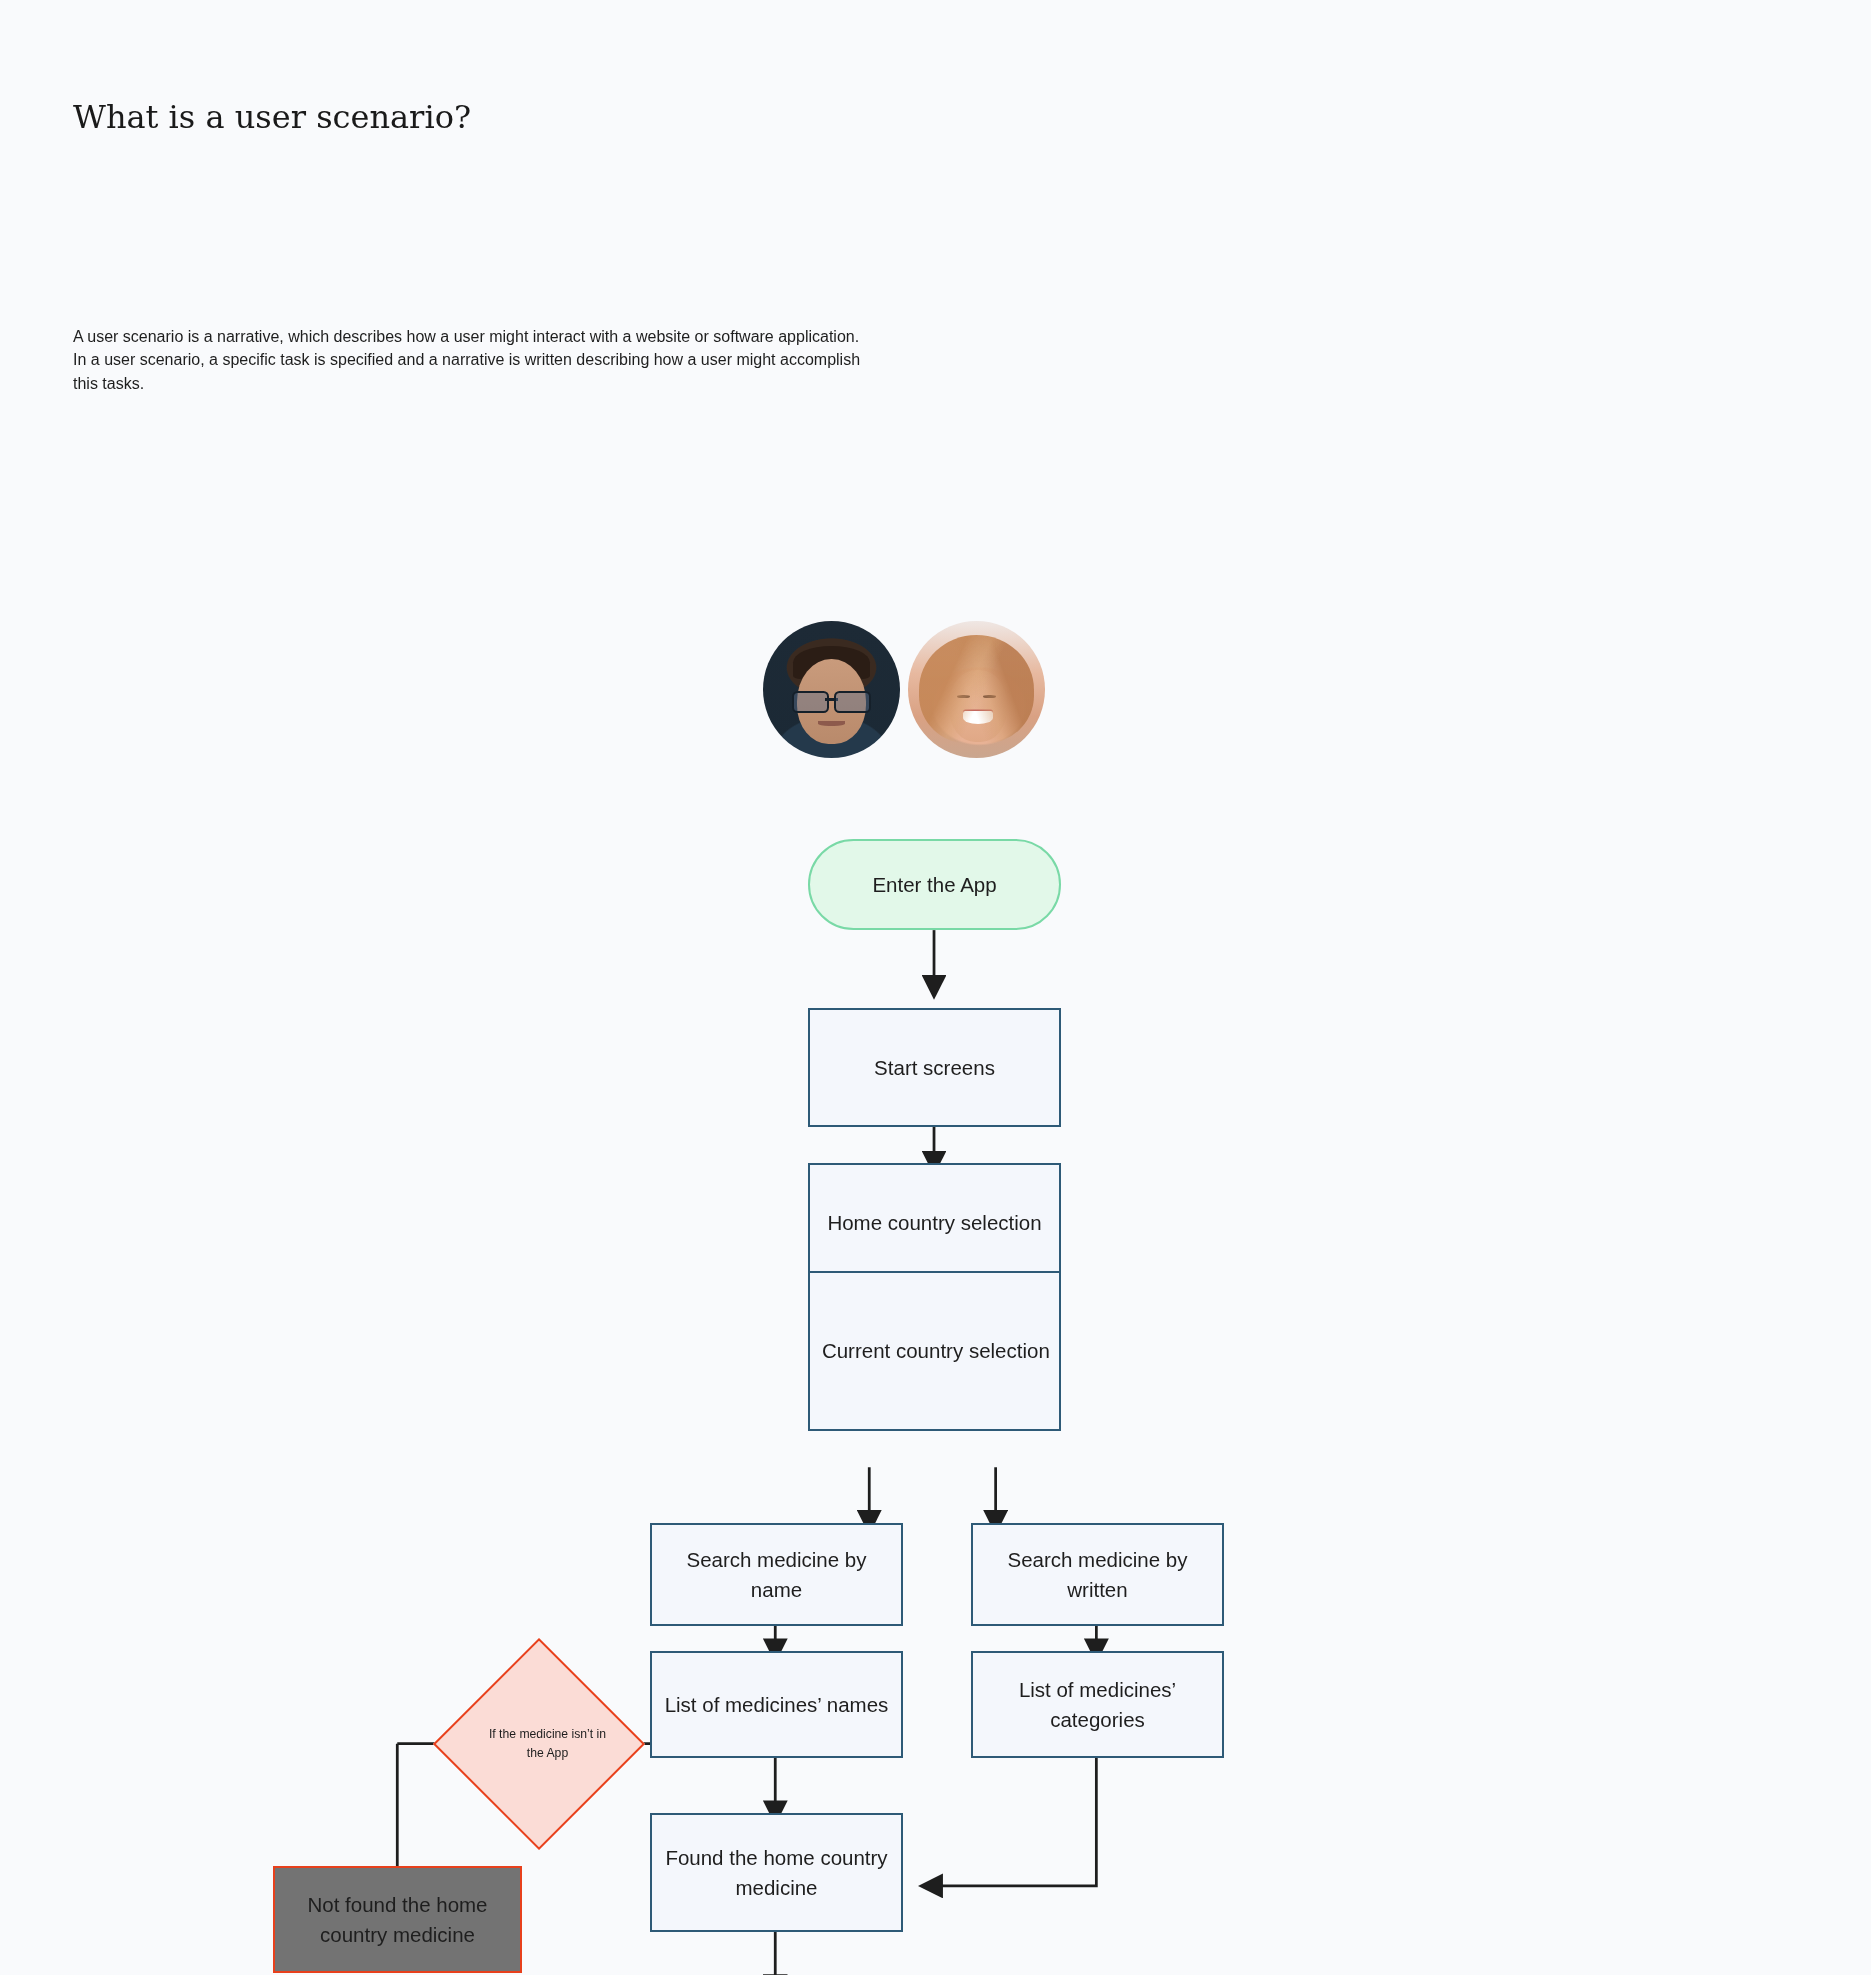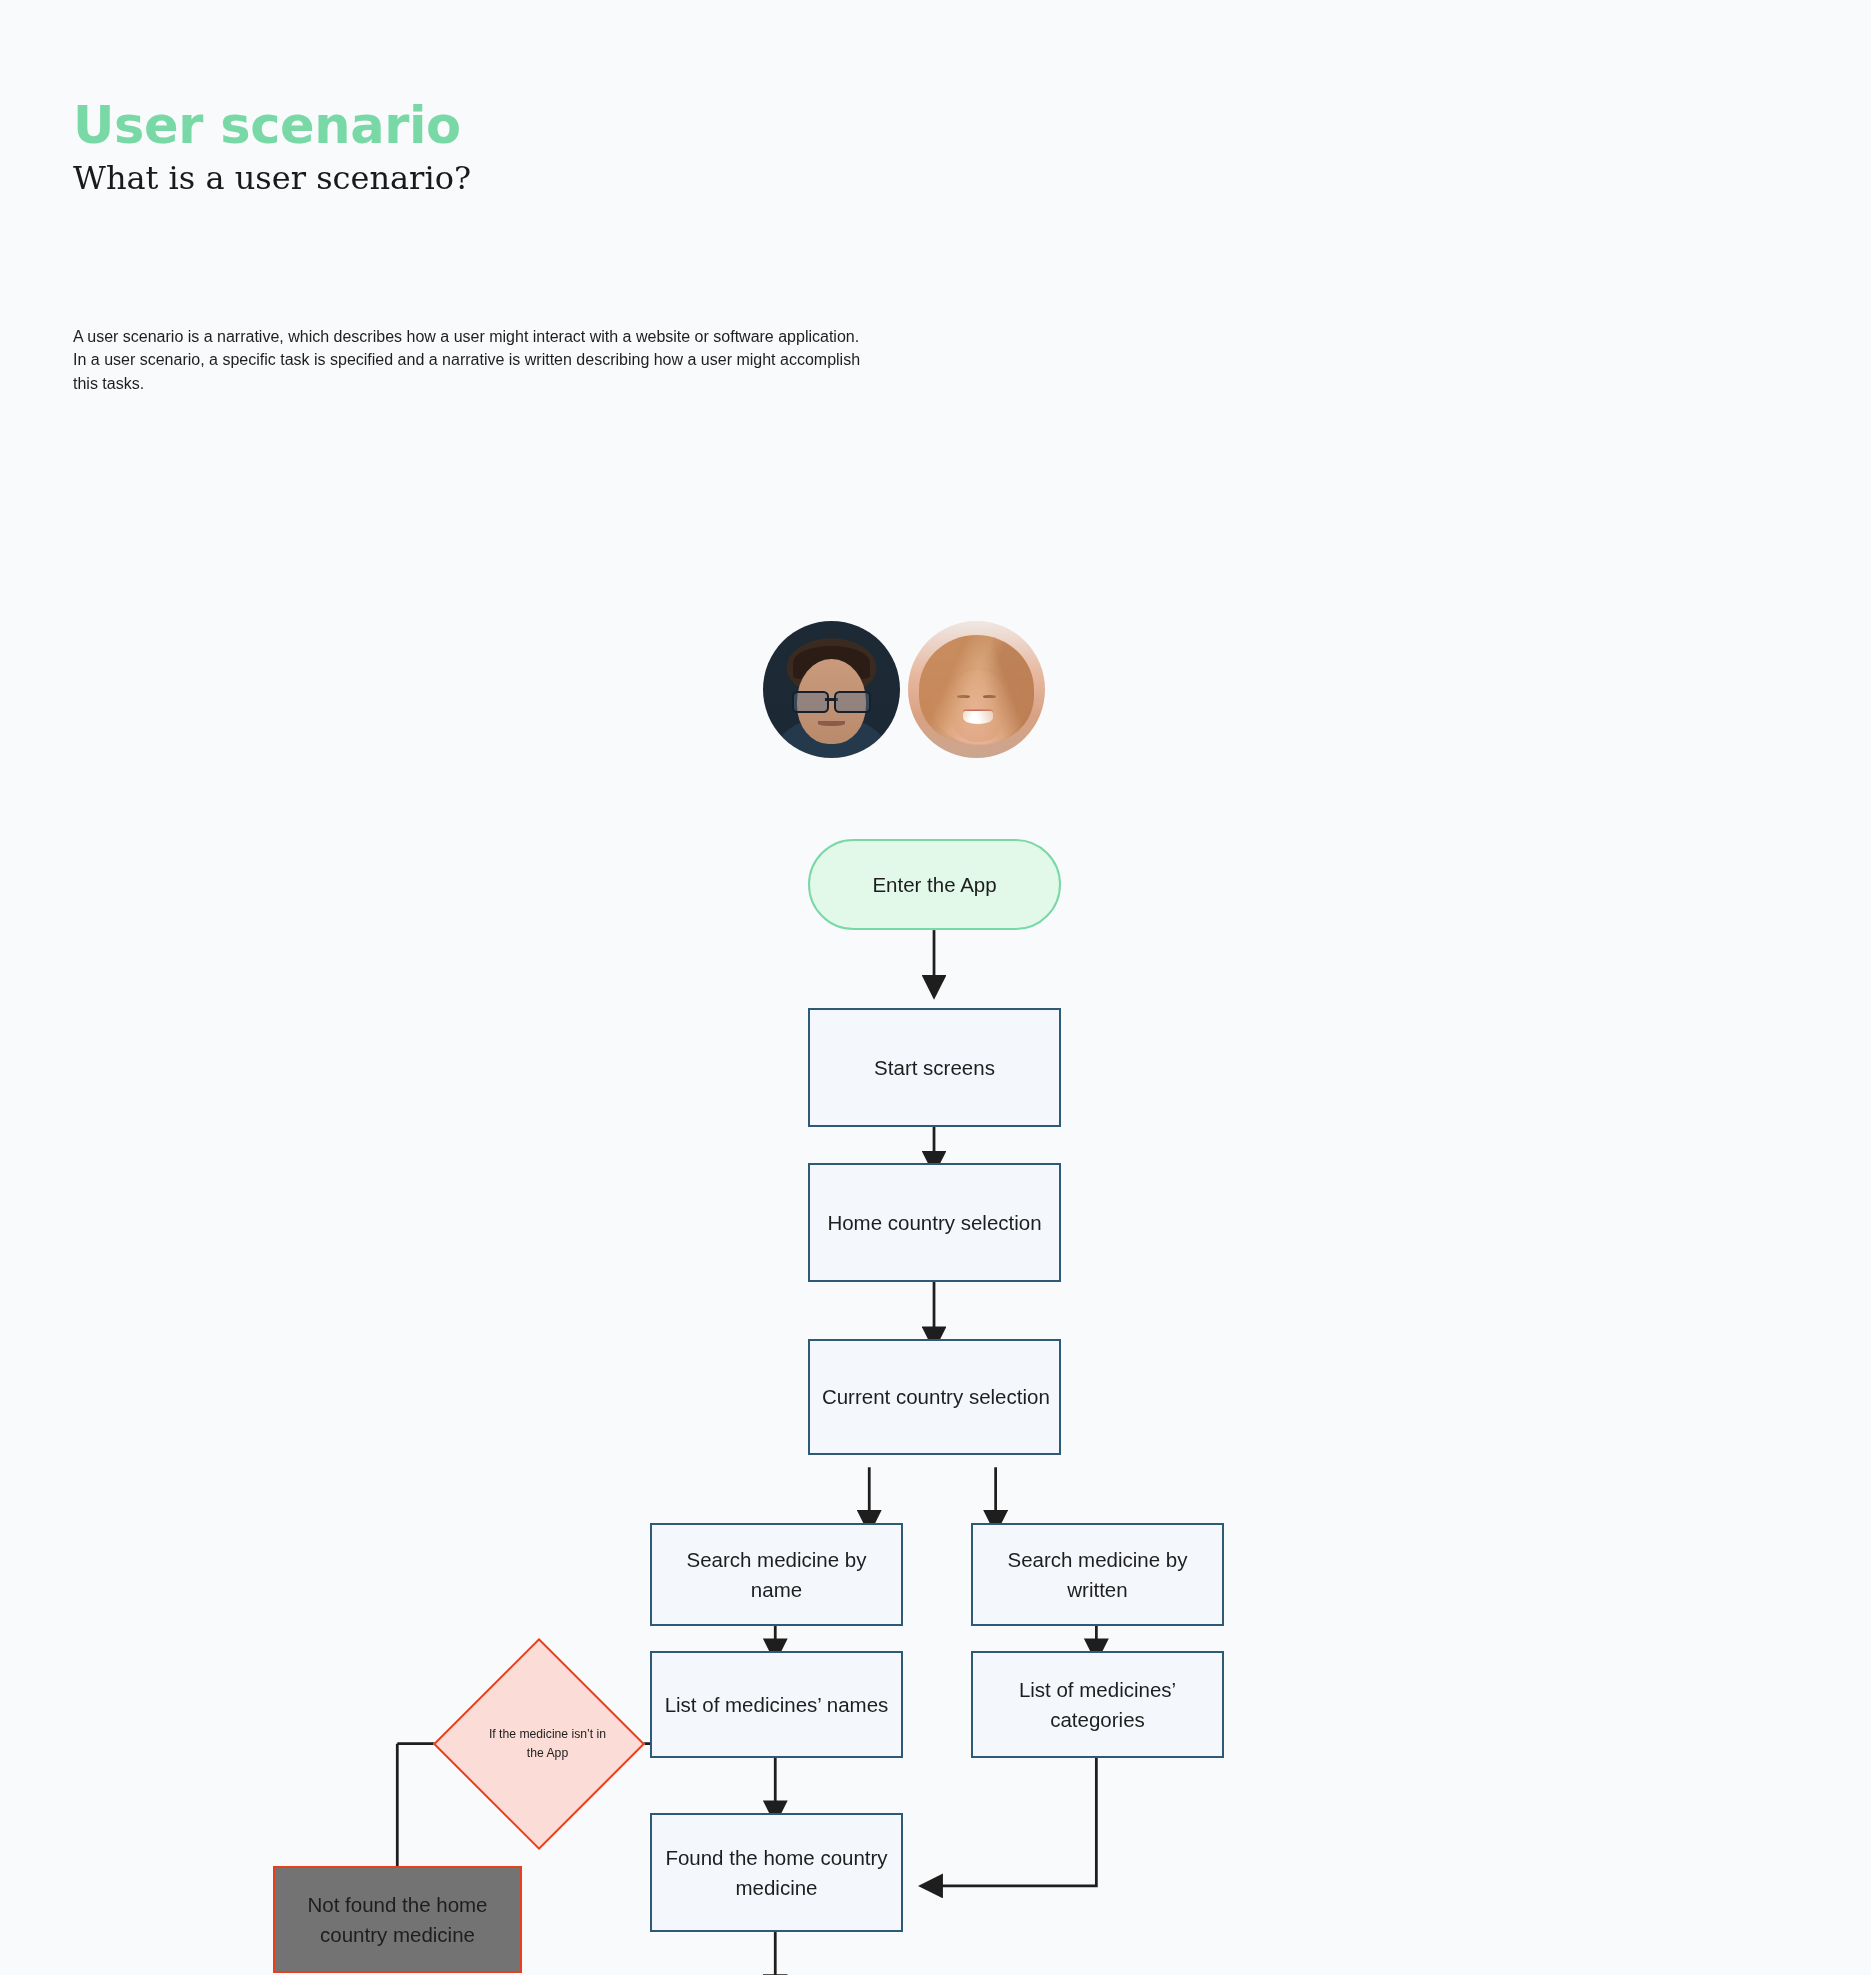--- a/index.html
+++ b/index.html
@@ -150,21 +150,20 @@
     position:relative; z-index:2;
     font-size:12.2px; line-height:1.55; text-align:center; color:#1E1E1E;
     width:140%;
     margin-left:17px;
   }
 </style>
 </head>
 <body>
 
 <div id="header">
-  <h1 id="page-title">User scenario</h1>
   <h2 id="page-subtitle">What is a user scenario?</h2>
 </div>
 <p id="intro-paragraph">A user scenario is a narrative, which describes how a user might interact with a website or software application. In a user scenario, a specific task is specified and a narrative is written describing how a user might accomplish this tasks.</p>
 
 <div class="avatar" id="avatar-male">
   <div class="hair"></div>
   <div class="face"></div>
   <div class="glasses">
     <div class="lens l"></div>
       <div class="bridge"></div>
@@ -230,21 +229,21 @@
   </div>
 
   <div class="node proc" style="left:808px; top:988px; width:253px; height:119px;margin-top:20px;">
     <span>Start screens</span>
   </div>
 
   <div class="node proc" style="left:808px; top:1163px; width:253px; height:119px;">
     <span>Home country selection</span>
   </div>
 
-  <div class="node proc" style="left:808px; top:1339px; width:253px; height:116px;padding-left:9px;">
+  <div class="node proc" style="left:808px; top:1271px; width:253px; height:160px;padding-left:9px;">
     <span>Current country selection</span>
   </div>
 
   <div class="node proc" style="left:650px; top:1523px; width:253px; height:103px;">
     <span>Search medicine by name</span>
   </div>
 
   <div class="node proc" style="left:971px; top:1523px; width:253px; height:103px;">
     <span>Search medicine by written</span>
   </div>

